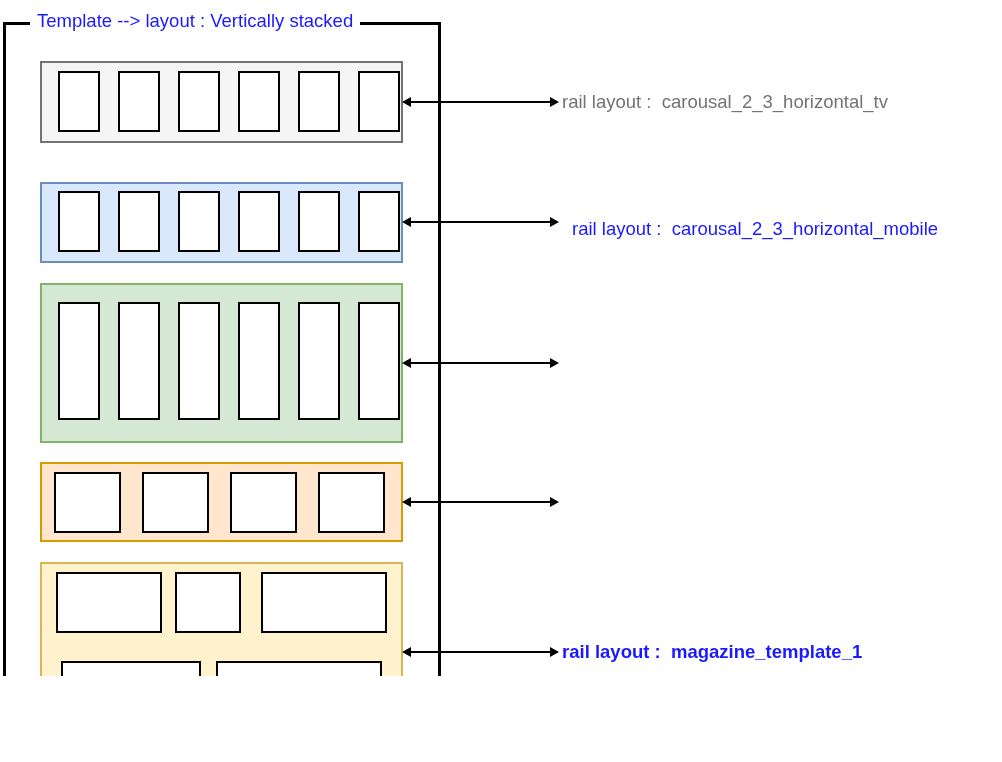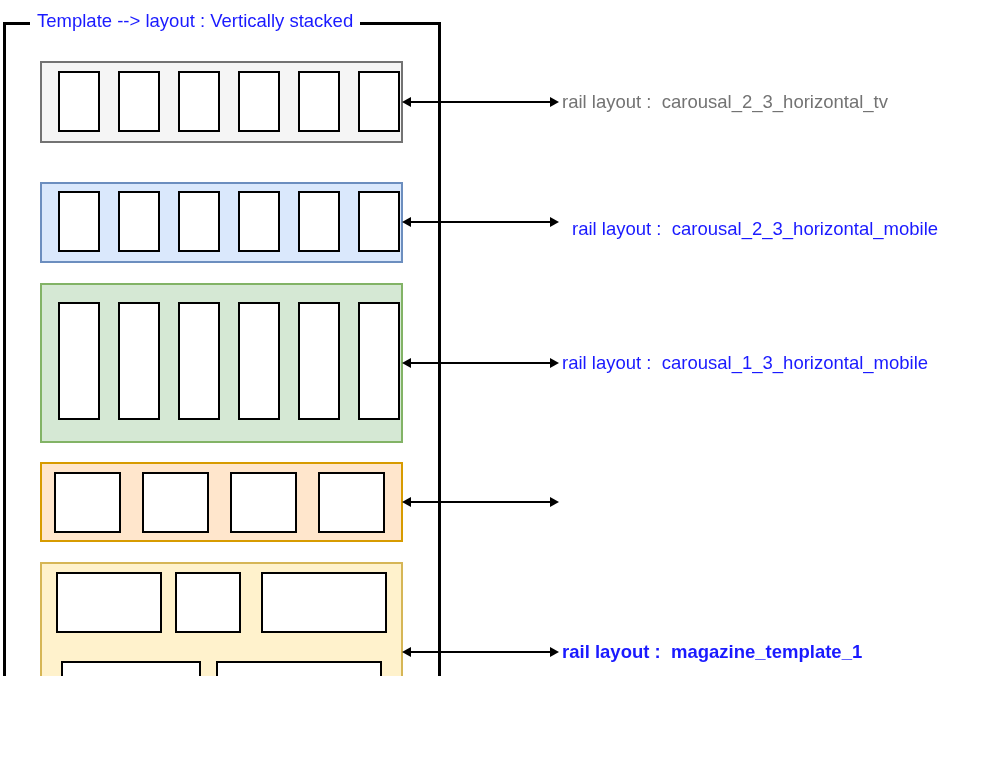--- a/index.html
+++ b/index.html
@@ -173,16 +173,15 @@
   </div>
 
   <div class="arrow arrow-1"></div>
   <div class="arrow arrow-2"></div>
   <div class="arrow arrow-3"></div>
   <div class="arrow arrow-4"></div>
   <div class="arrow arrow-5"></div>
 
   <div class="rail-label label-1" style="color: #737373;">rail layout :  carousal_2_3_horizontal_tv</div>
   <div class="rail-label label-2" style="color: rgb(26, 26, 255);">rail layout :  carousal_2_3_horizontal_mobile</div>
-  <div class="rail-label label-3" style="color: rgb(26, 26, 255);">rail layout :  carousal_1_3_horizontal_mobile</div>
   <div class="rail-label label-5" style="color: rgb(26, 26, 255);">rail layout :  magazine_template_1</div>
 
 </div>
 
 </body></html>

